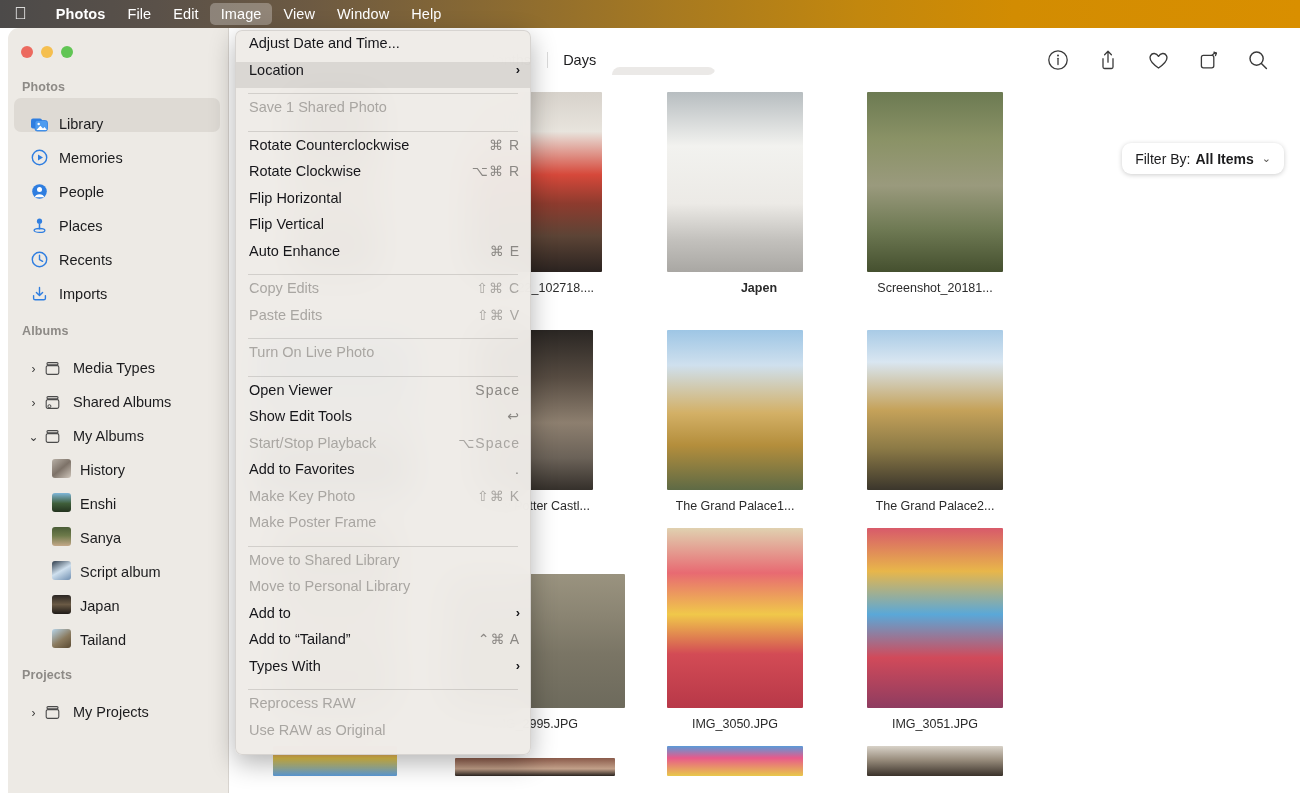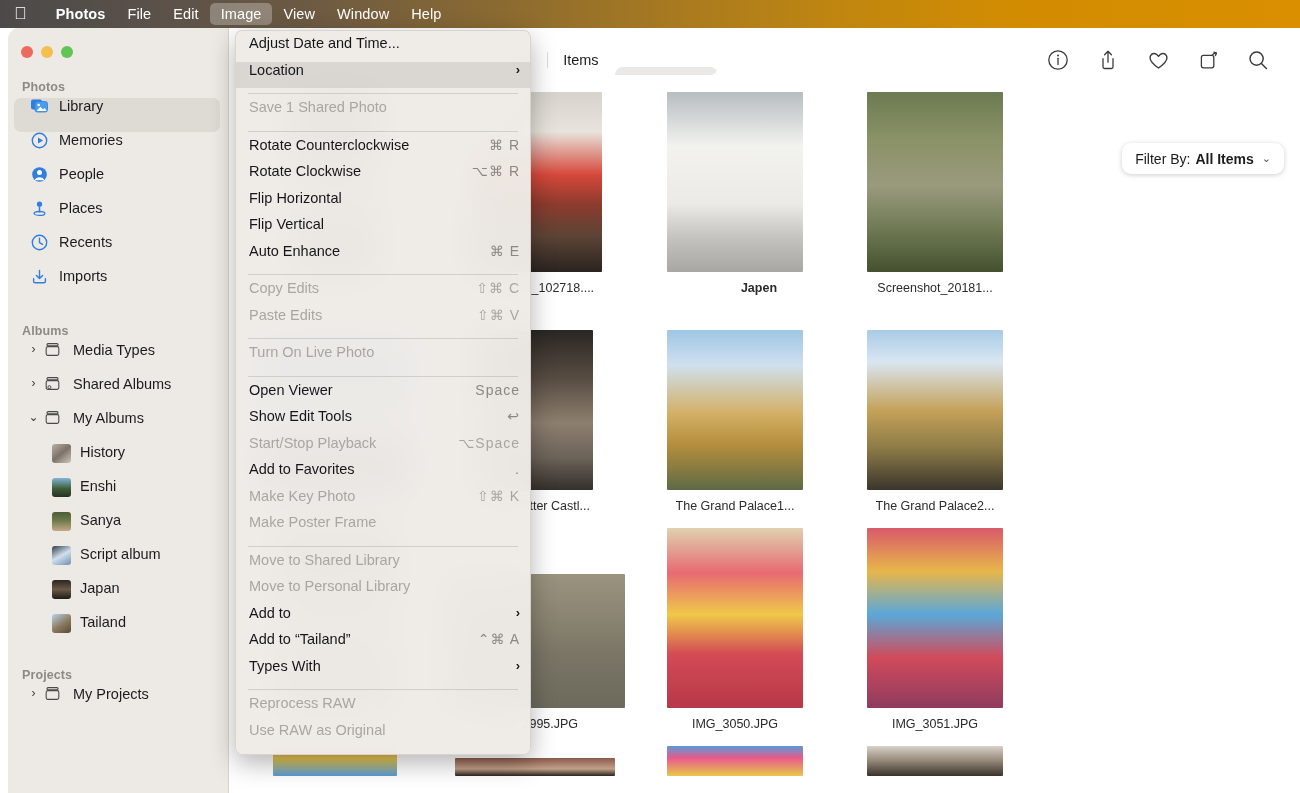--- a/index.html
+++ b/index.html
@@ -44,21 +44,21 @@
   .dot { width: 12px; height: 12px; border-radius: 50%; }
   .dot.r { background: #ec6a5f; }
   .dot.y { background: #f5bf4f; }
   .dot.g { background: #61c554; }
 
   .sb-head {
     font-size: 12.5px; color: #8d8a86; font-weight: bold;
     padding: 0 0 4px 14px; letter-spacing: .1px;
   }
   .sb-row {
-    display: flex; align-items: flex-start; height: 34px;
+    display: flex; align-items: flex-end; height: 34px;
     padding-left: 14px; font-size: 14.5px; color: #1c1c1e;
     border-radius: 7px; margin: 0 8px 0 6px;
   }
   .sb-row.sel { background: #dedad4; }
   .sb-ico { width: 22px; display: flex; align-items: center; justify-content: center; margin-right: 9px; }
   .sb-ico svg { display: block; }
   .sb-disc {
     width: 15px; font-size: 12px; color: #3c3c3c; margin-right: 1px; margin-left: -2px;
     display: inline-block; text-align: center; user-select: none;
   }
@@ -326,21 +326,21 @@
         <span>My Projects</span>
       </div>
     </div>
 
     <div class="content">
 
       <div class="toolbar">
         <div class="segmented">
           <div class="seg">Years</div>
           <div class="seg">Months</div>
-          <div class="seg">Items</div>
+          <div class="seg">Days</div>
           <div class="seg active">All Photos</div>
         </div>
         <div class="tb-spacer"></div>
         <div class="tb-icons">
           <div class="tb-btn">
             <svg width="22" height="22" viewBox="0 0 22 22">
               <circle cx="11" cy="11" r="9.2" fill="none" stroke="#3a3a3a" stroke-width="1.3"></circle>
               <circle cx="11" cy="6.6" r="1" fill="#3a3a3a"></circle>
               <path d="M11 9.3 L11 15.6" stroke="#3a3a3a" stroke-width="1.3" stroke-linecap="round"></path>
             </svg>

